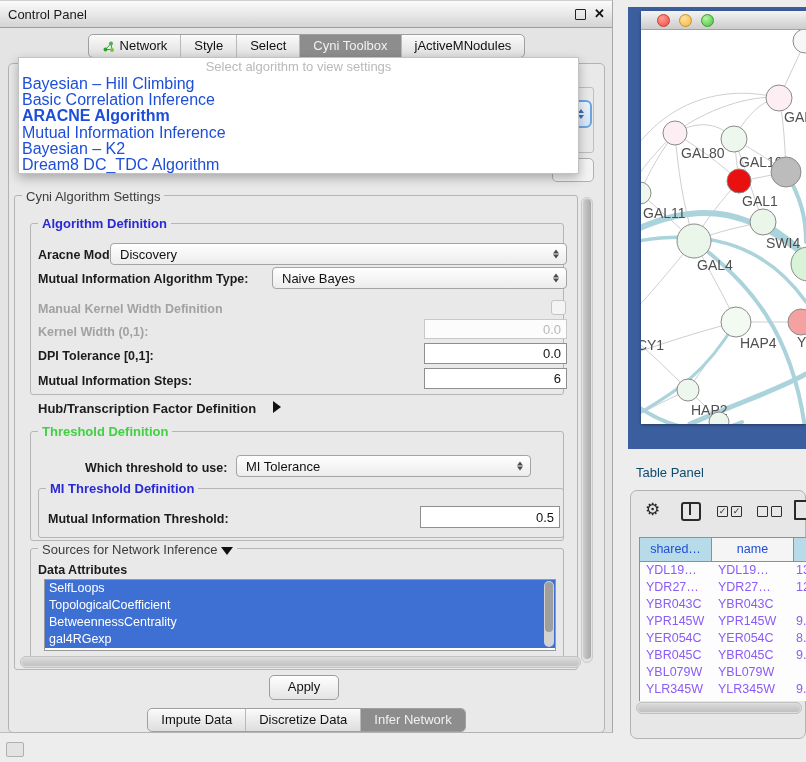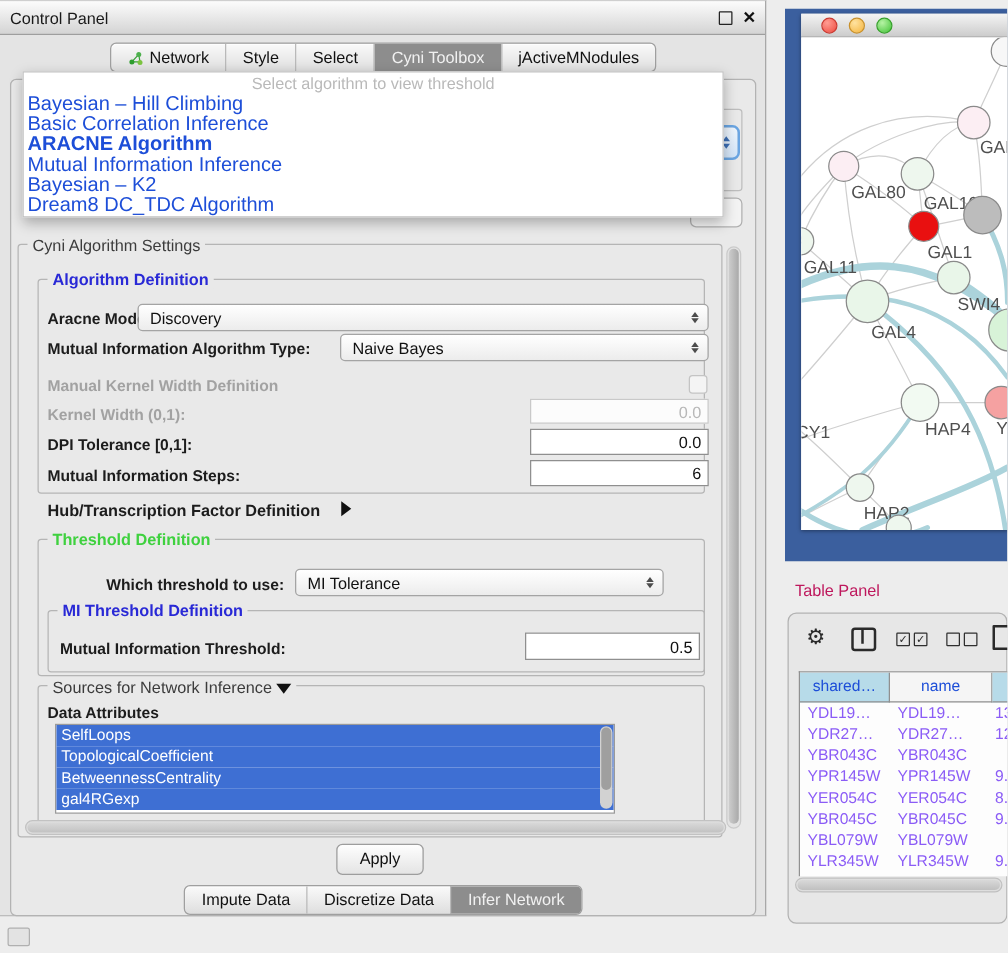--- a/index.html
+++ b/index.html
@@ -65,42 +65,42 @@
   .tri-right{display:inline-block;width:0;height:0;border-top:6px solid transparent;border-bottom:6px solid transparent;border-left:8px solid #111;vertical-align:middle;}
   .tri-down{display:inline-block;width:0;height:0;border-left:6px solid transparent;border-right:6px solid transparent;border-top:8px solid #111;vertical-align:middle;}
 
   
   #settings-vscroll{position:absolute;left:581px;top:196px;width:12px;height:466px;background:#e3e3e3;border:1px solid #cacaca;border-radius:6px;box-sizing:border-box;z-index:6;}
   #settings-vscroll .thumb{position:absolute;left:1px;top:1px;width:8px;height:460px;border-radius:5px;background:linear-gradient(90deg,#cdcdcd,#a9a9a9);}
   #hscroll-left{position:absolute;left:20px;top:655px;width:561px;height:12px;background:#dedede;border:1px solid #c2c2c2;border-radius:7px;box-sizing:border-box;z-index:6;}
   #hscroll-left .thumb{position:absolute;left:1px;top:1px;width:557px;height:8px;border-radius:5px;background:linear-gradient(#d9d9d9,#c2c2c2);}
 
   
-  #attr-list{position:absolute;left:44px;top:578px;width:448px;height:72px;background:#fff;border:1px solid #9a9a9a;overflow:hidden;z-index:5;box-sizing:border-box;}
+  #attr-list{position:absolute;left:44px;top:578px;width:512px;height:72px;background:#fff;border:1px solid #9a9a9a;overflow:hidden;z-index:5;box-sizing:border-box;}
   .attr-item{height:17px;line-height:17px;background:#3e6fd3;color:#fff;font-size:12.5px;padding-left:4px;white-space:nowrap;}
   #attr-vscroll{position:absolute;right:1px;top:1px;width:10px;height:66px;background:#d2d2d2;border-radius:5px;}
   #attr-vscroll .thumb{position:absolute;left:1px;top:1px;width:8px;height:50px;background:#9f9f9f;border-radius:4px;}
 
   #apply-btn{position:absolute;left:269px;top:674px;width:68px;height:23px;border:1px solid #9d9d9d;border-radius:5px;
     background:linear-gradient(#fefefe,#e4e4e4);font-size:13px;text-align:center;line-height:22px;color:#111;z-index:6;}
 
   #mini-widget{position:absolute;left:6px;top:742px;width:16px;height:13px;border:1px solid #b0b0b0;background:#e3e3e3;border-radius:2px;}
 
   
   #net-panel{position:absolute;left:628px;top:7px;width:178px;height:442px;background:#3b5f9e;}
   #net-window{position:absolute;left:13px;top:4px;width:165px;height:413px;background:#fff;box-shadow:0 1px 3px rgba(0,0,0,.4);}
   #net-titlebar{position:absolute;left:0;top:0;width:100%;height:19px;background:linear-gradient(#f4f4f4,#cccccc);border-bottom:1px solid #a3a3a3;box-sizing:border-box;}
   .tl{position:absolute;top:3px;width:13px;height:13px;border-radius:50%;box-sizing:border-box;}
   #tl-close{left:16px;background:radial-gradient(circle at 35% 30%,#ff9d93,#ee4b40);border:1px solid #ca3b32;}
   #tl-min{left:38px;background:radial-gradient(circle at 35% 30%,#ffe2a0,#f4b43c);border:1px solid #c9912c;}
   #tl-zoom{left:60px;background:radial-gradient(circle at 35% 30%,#b6f3a4,#42c337);border:1px solid #37a12c;}
   #net-canvas{position:absolute;left:0;top:19px;width:165px;height:394px;background:#fff;overflow:hidden;}
 
   
-  #table-title{position:absolute;left:636px;top:465px;font-size:13px;color:#be185d;}
+  #table-title{position:absolute;left:636px;top:465px;font-size:13px;color:#0c4a6e;}
   #table-window{position:absolute;left:630px;top:490px;width:176px;height:249px;background:#e7e7e7;border:1px solid #b2b2b2;border-radius:7px;box-sizing:border-box;}
   #table-toolbar{position:absolute;left:0;top:6px;width:176px;height:32px;}
   #gear-icon{position:absolute;left:14px;top:3px;font-size:17px;color:#2a2a2a;line-height:20px;}
   #cols-icon{position:absolute;left:50px;top:5px;width:16px;height:15px;border:2px solid #2a2a2a;border-radius:3px;}
   #cols-icon i{position:absolute;left:6px;top:0;width:2px;height:11px;background:#2a2a2a;}
   .cb{position:absolute;top:9px;width:9px;height:9px;border:1.5px solid #2f2f2f;border-radius:1px;font-size:9px;line-height:9px;text-align:center;color:#2f2f2f;}
   #page-icon{position:absolute;left:163px;top:3px;width:12px;height:16px;border:2px solid #2a2a2a;border-radius:1px;background:#e7e7e7;}
 
   #table-area{position:absolute;left:8px;top:46px;width:168px;height:163px;background:#fdfdfd;overflow:hidden;border-top:1px solid #909090;border-left:1px solid #909090;}
   .th-row{display:flex;height:24px;}
@@ -152,21 +152,21 @@
     <div id="main-panel"></div>
 
     <div id="peek-group1"></div>
     <div id="peek-spinner">
         <i class="spin-up" style="width:0;height:0;border-left:3px solid transparent;border-right:3px solid transparent;border-bottom:4px solid #3c6eb4;"></i>
         <i style="width:0;height:0;border-left:3px solid transparent;border-right:3px solid transparent;border-top:4px solid #3c6eb4;"></i>
       </div>
     <div id="peek-group2"></div>
 
     <div id="algo-dropdown">
-      <div id="algo-placeholder">Select algorithm to view threshold</div>
+      <div id="algo-placeholder">Select algorithm to view settings</div>
       <div id="algo-list">
           <div class="algo-option">Bayesian – Hill Climbing</div>
           <div class="algo-option">Basic Correlation Inference</div>
           <div class="algo-option bold">ARACNE Algorithm</div>
           <div class="algo-option">Mutual Information Inference</div>
           <div class="algo-option">Bayesian – K2</div>
           <div class="algo-option">Dream8 DC_TDC Algorithm</div>
         </div>
     </div>
 

